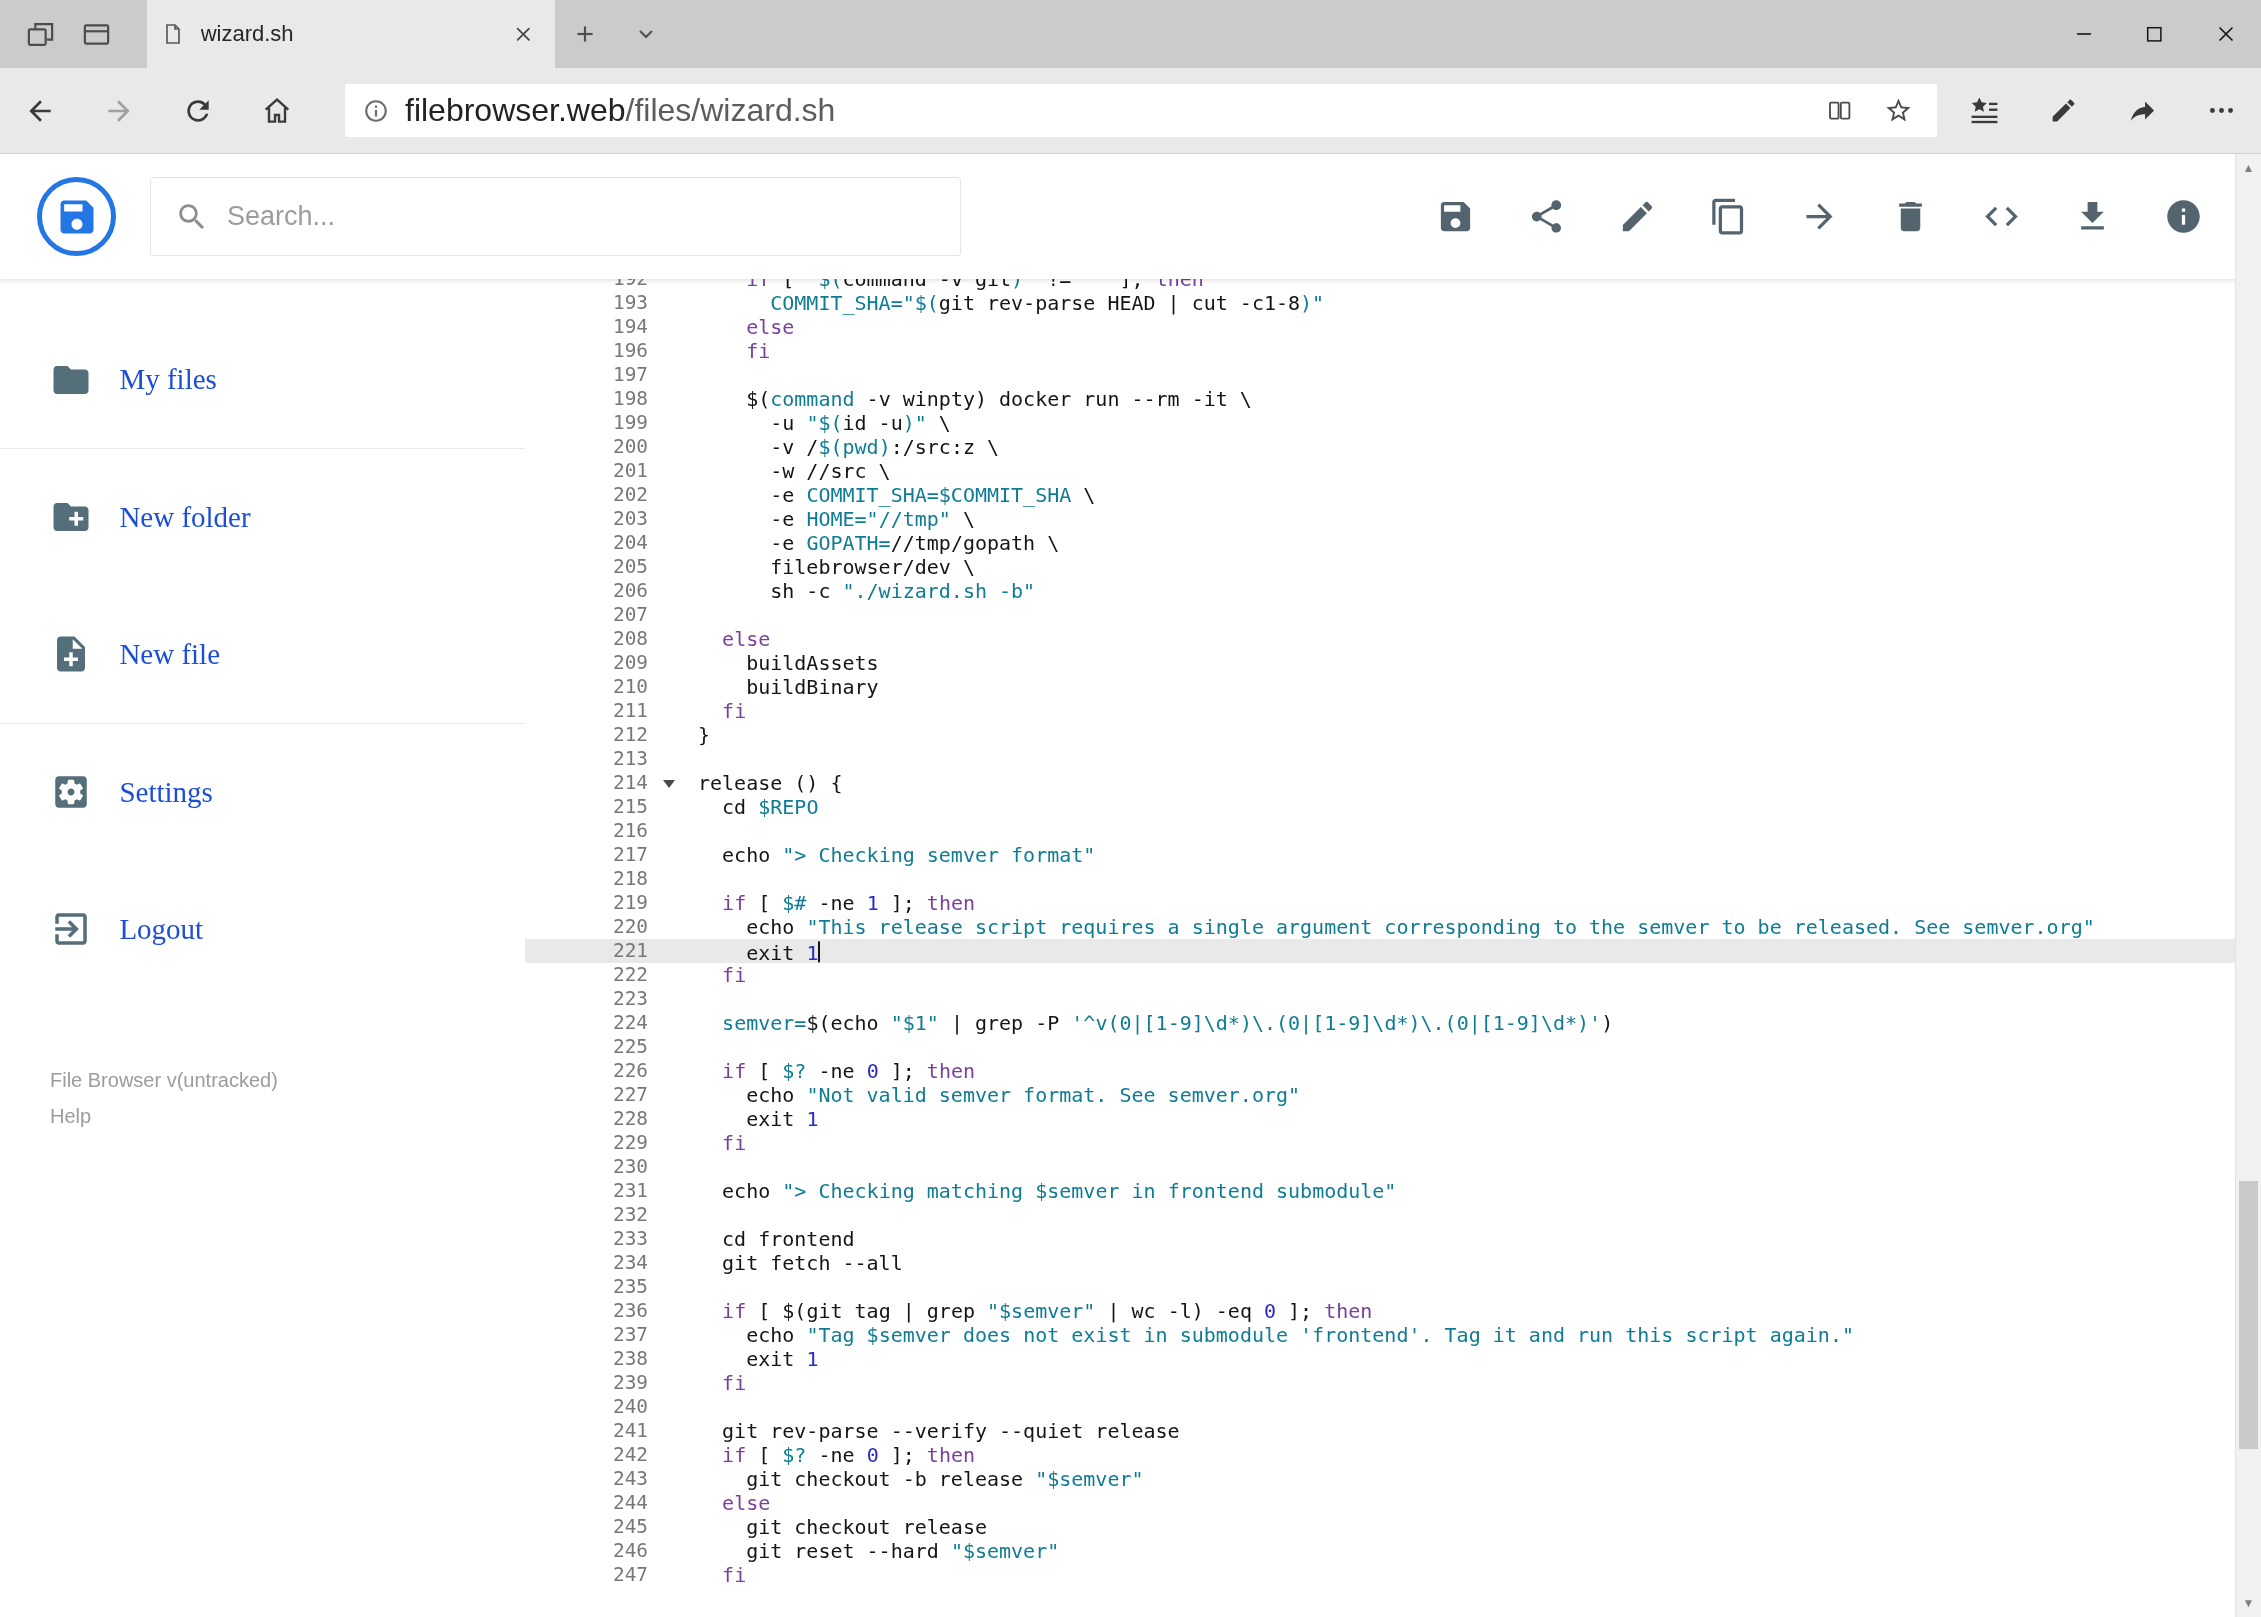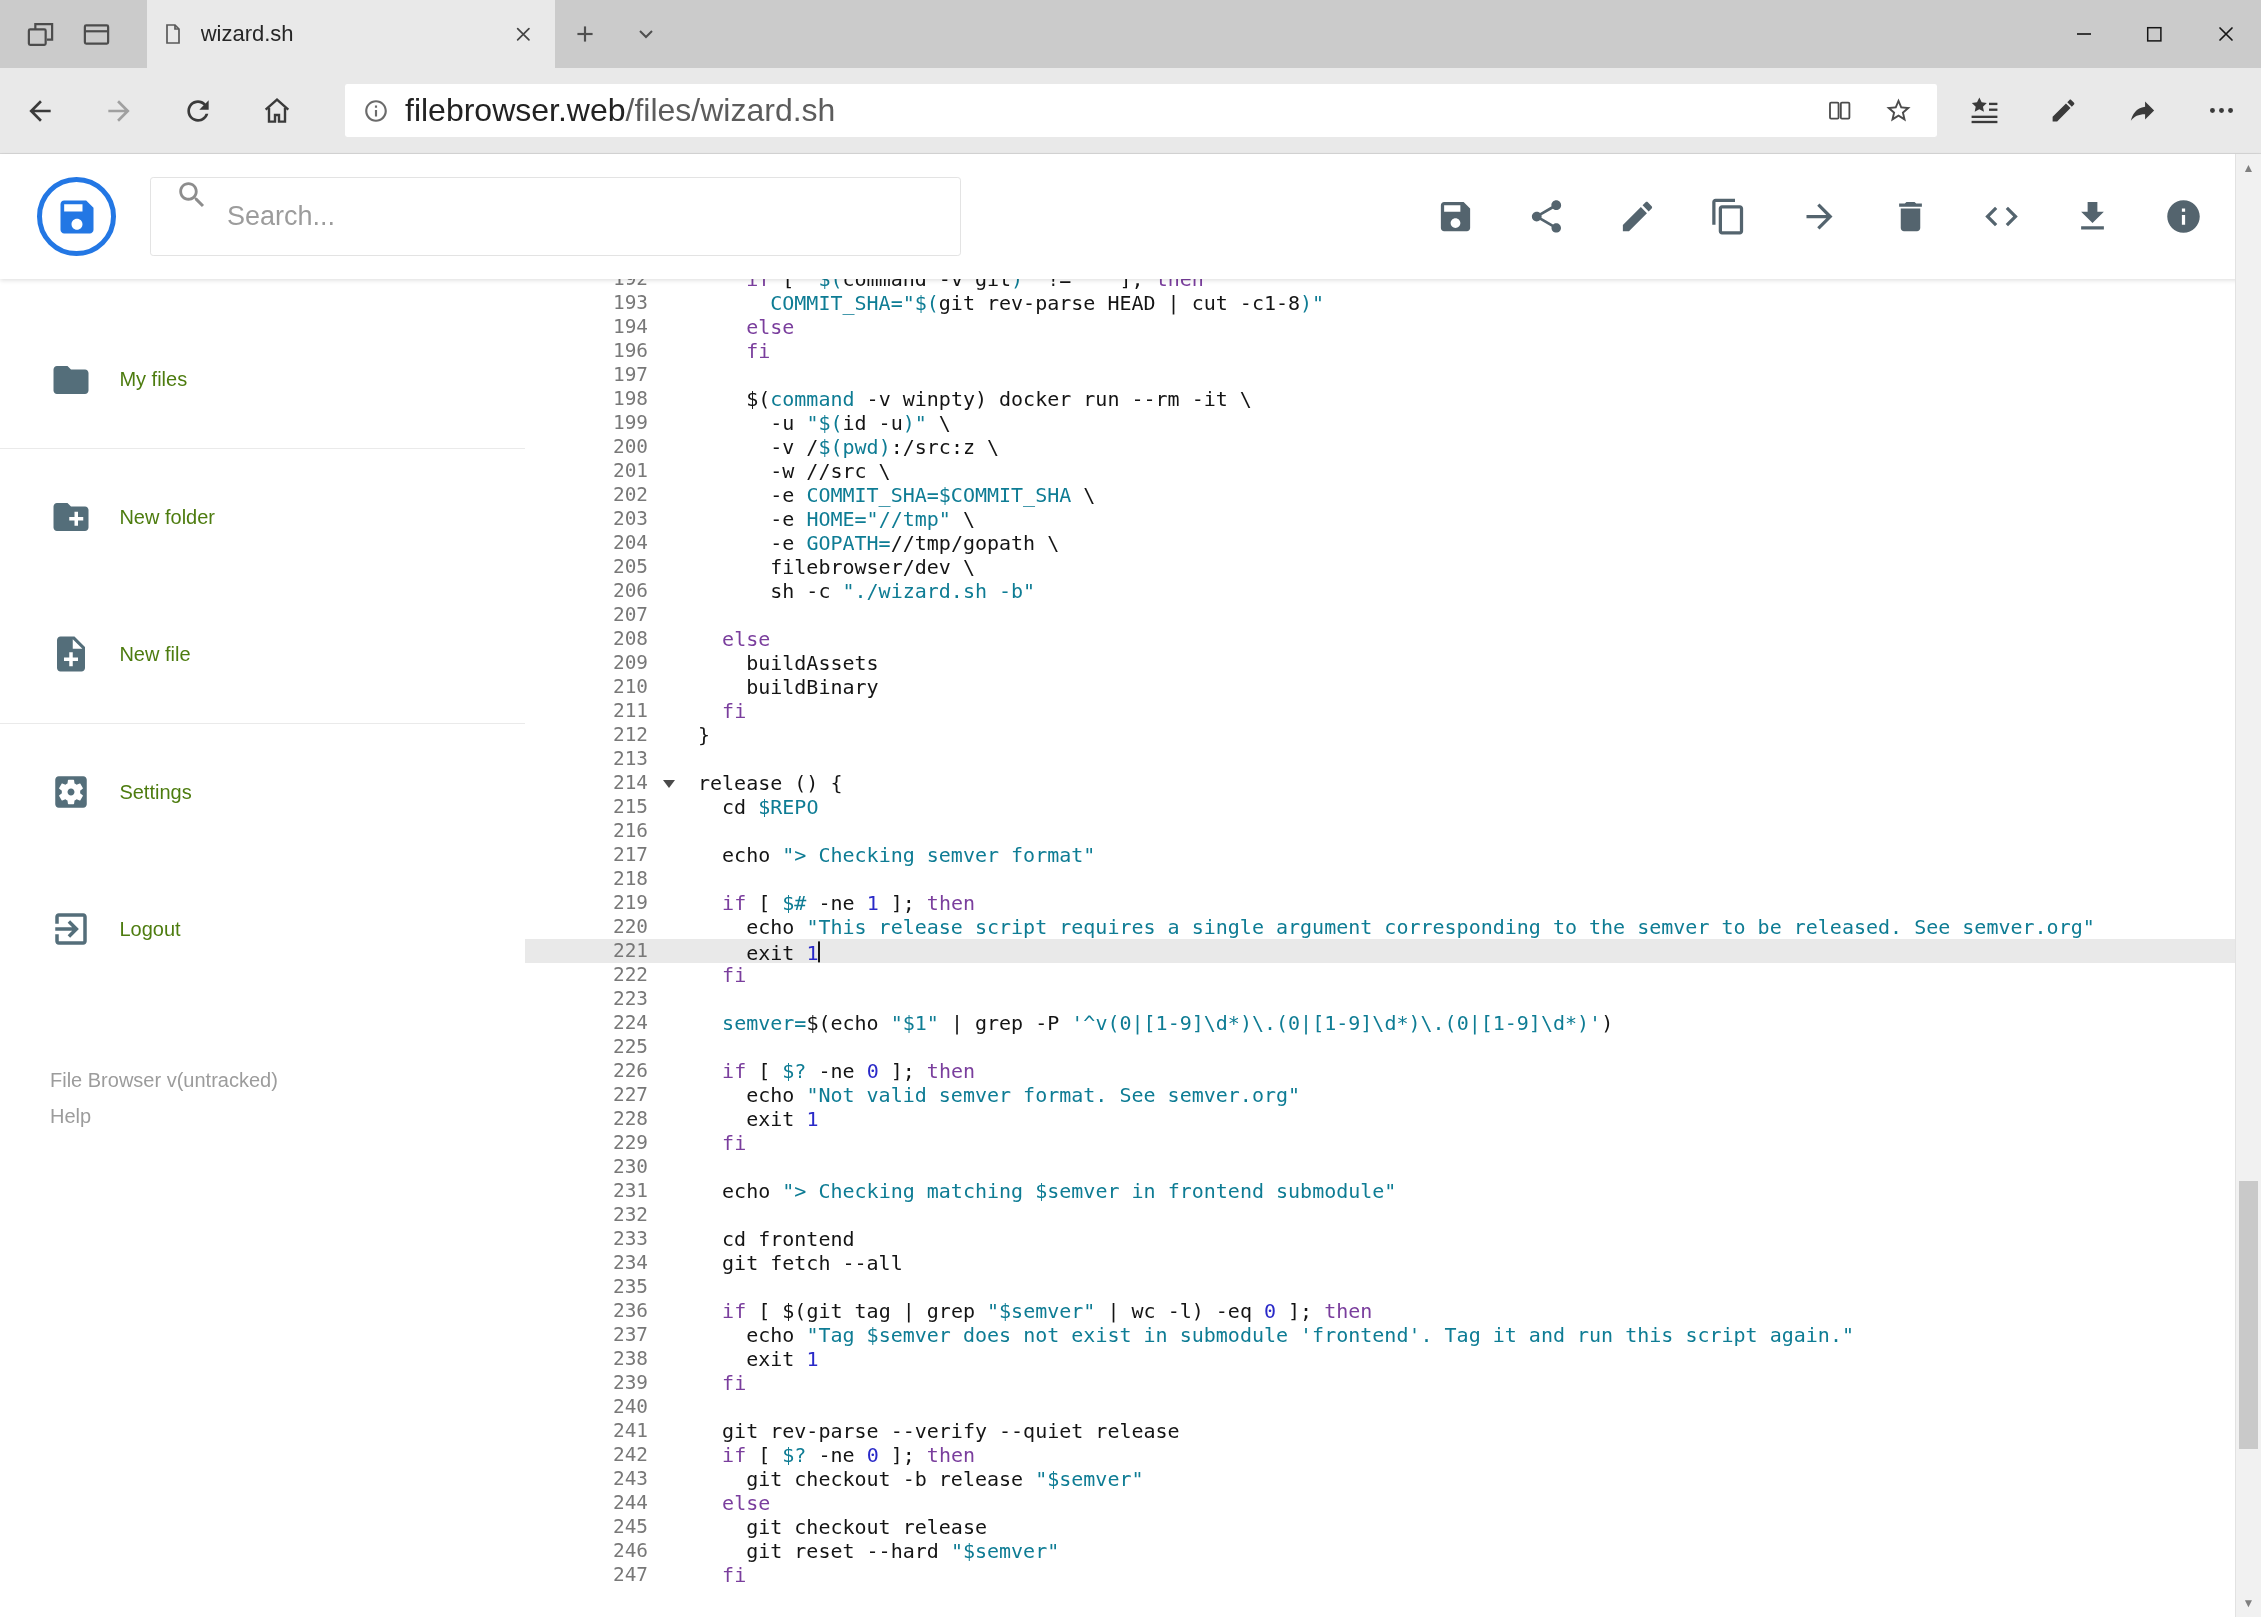--- a/index.html
+++ b/index.html
@@ -28,34 +28,34 @@
   .url-text { font-size: 32px; white-space: nowrap; }
   .url-host { color: #222; }
   .url-path { color: #5c5c5c; }
   .url-right { margin-left: auto; display: flex; align-items: center; gap: 31px; padding-right: 24px; color: #4c4c4c; }
   .crbtn { width: 79px; height: 86px; display: flex; align-items: center; justify-content: center; color: #3a3a3a; }
 
   
   .app { flex: 1; display: flex; flex-direction: column; min-height: 0; position: relative; background: #fff; }
   .appheader { height: 125px; flex: none; display: flex; align-items: center; background: #fff; box-shadow: 0 2.4px 4.8px rgba(0,0,0,.14); position: relative; z-index: 3; }
   .logo { width: 79px; height: 79px; border-radius: 50%; border: 5.7px solid #2377e4; margin-left: 37px; display: flex; align-items: center; justify-content: center; color: #2377e4; flex: none; background: #fff; }
-  .searchbox { margin-left: 34px; width: 811px; height: 79px; border: 1.6px solid #e3e3e3; border-radius: 3.2px; background: #fff; display: flex; }
+  .searchbox { margin-left: 34px; width: 811px; height: 79px; border: 1.6px solid #e3e3e3; border-radius: 3.2px; background: #fff; display: flex; align-items: center; }
   .sicon { color: #8d8d8d; margin: 0 18px 0 24px; display: flex; }
   .searchbox input { flex: 1; border: 0; outline: 0; font-size: 27px; color: #333; font-family: inherit; background: transparent; }
   .searchbox input::placeholder { color: #9c9c9c; }
   .actions { margin-left: auto; display: flex; gap: 52px; padding-right: 58px; }
   .abtn { width: 39px; height: 39px; color: #54646e; display: flex; align-items: center; justify-content: center; cursor: pointer; }
 
   .appbody { flex: 1; display: flex; min-height: 0; }
 
   
   .sidebar { width: 525px; flex: none; padding-top: 32px; position: relative; }
   .sb-item { height: 137px; display: flex; align-items: center; gap: 27.4px; padding-left: 50px; cursor: pointer; }
   .sb-item svg { color: #546e7a; flex: none; }
-  .sb-label { font-size: 20px; color: #4d7c0f; }
+  .sb-label { font-size: 29px; color: #1d4ed8; font-family: Liberation Serif, serif; }
   .sb-div { height: 0.8px; background: #eaeaea; }
   .sb-footer { position: absolute; left: 50px; top: 790px; }
   .sb-version { font-size: 20px; color: #9c9c9c; }
   .sb-help { font-size: 20px; color: #9c9c9c; margin-top: 13px; cursor: pointer; }
 
   
   .editor { flex: 1; min-width: 0; overflow: hidden; position: relative; }
   .code { margin-top: -12px; }
   .row { display: flex; white-space: pre; font-family: "DejaVu Sans Mono", monospace; font-size: 20px; height: 24px; line-height: 24px; }
   .row.active { background: #e9e9e9; }

